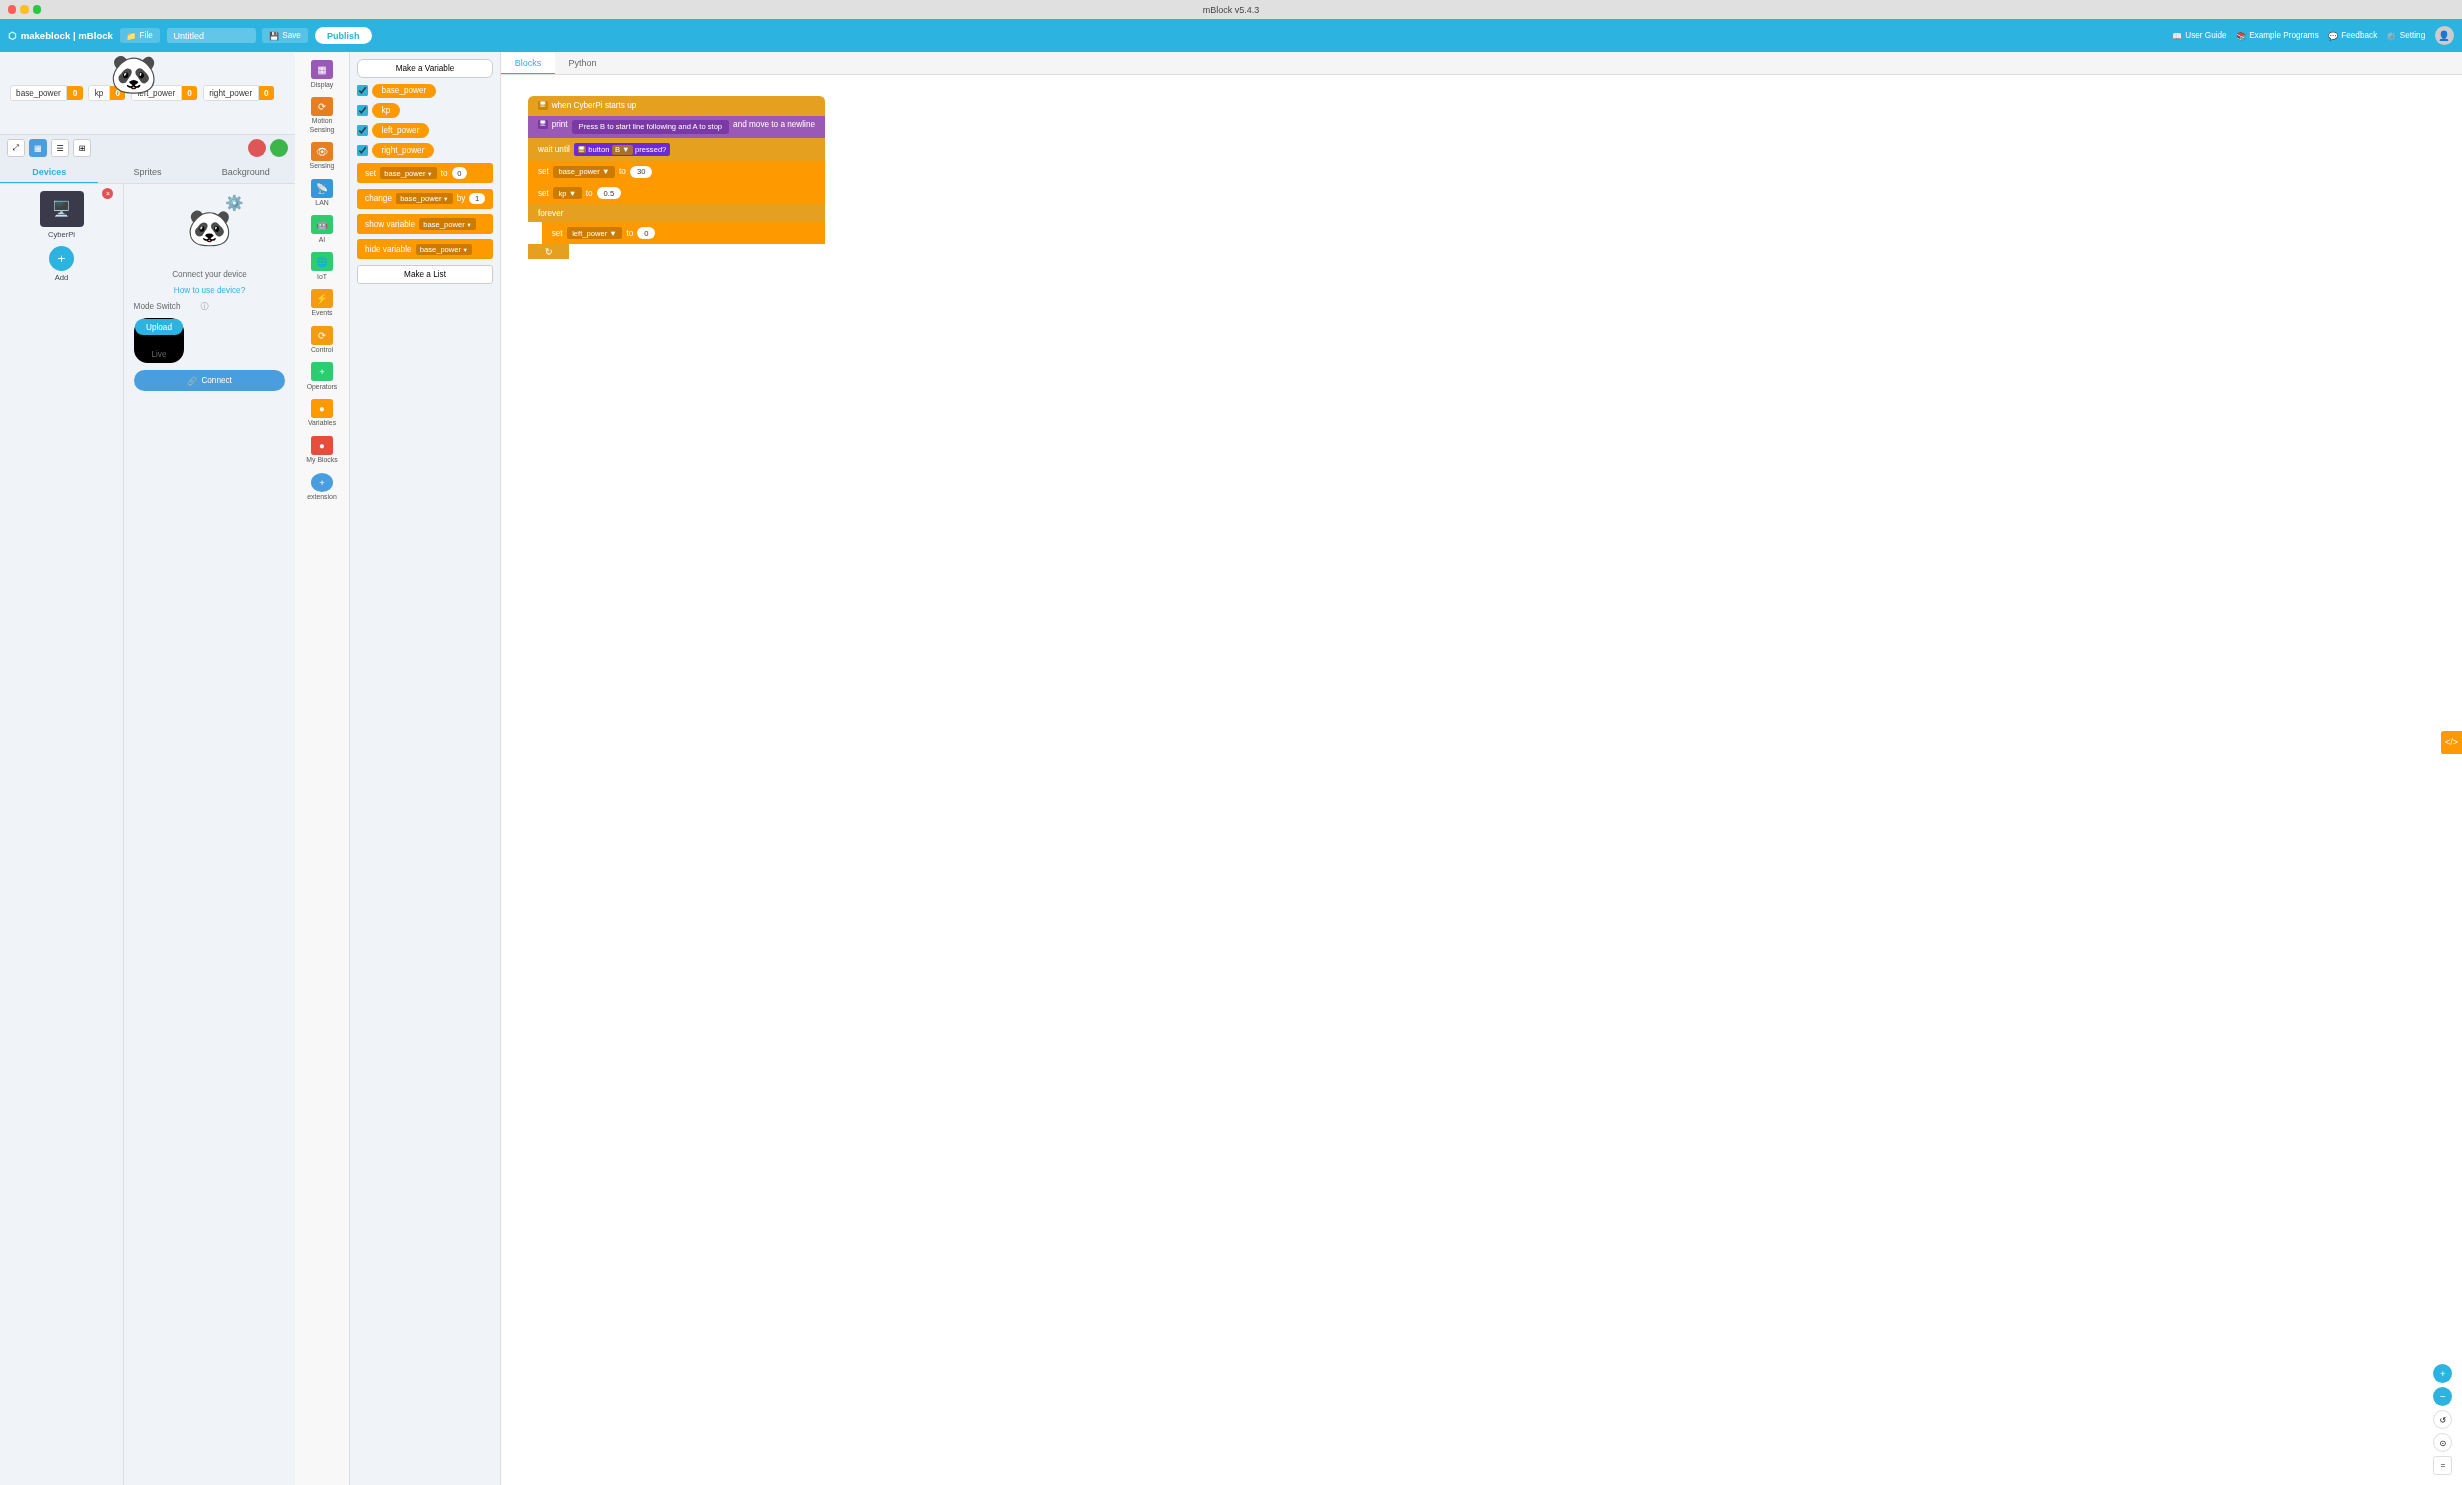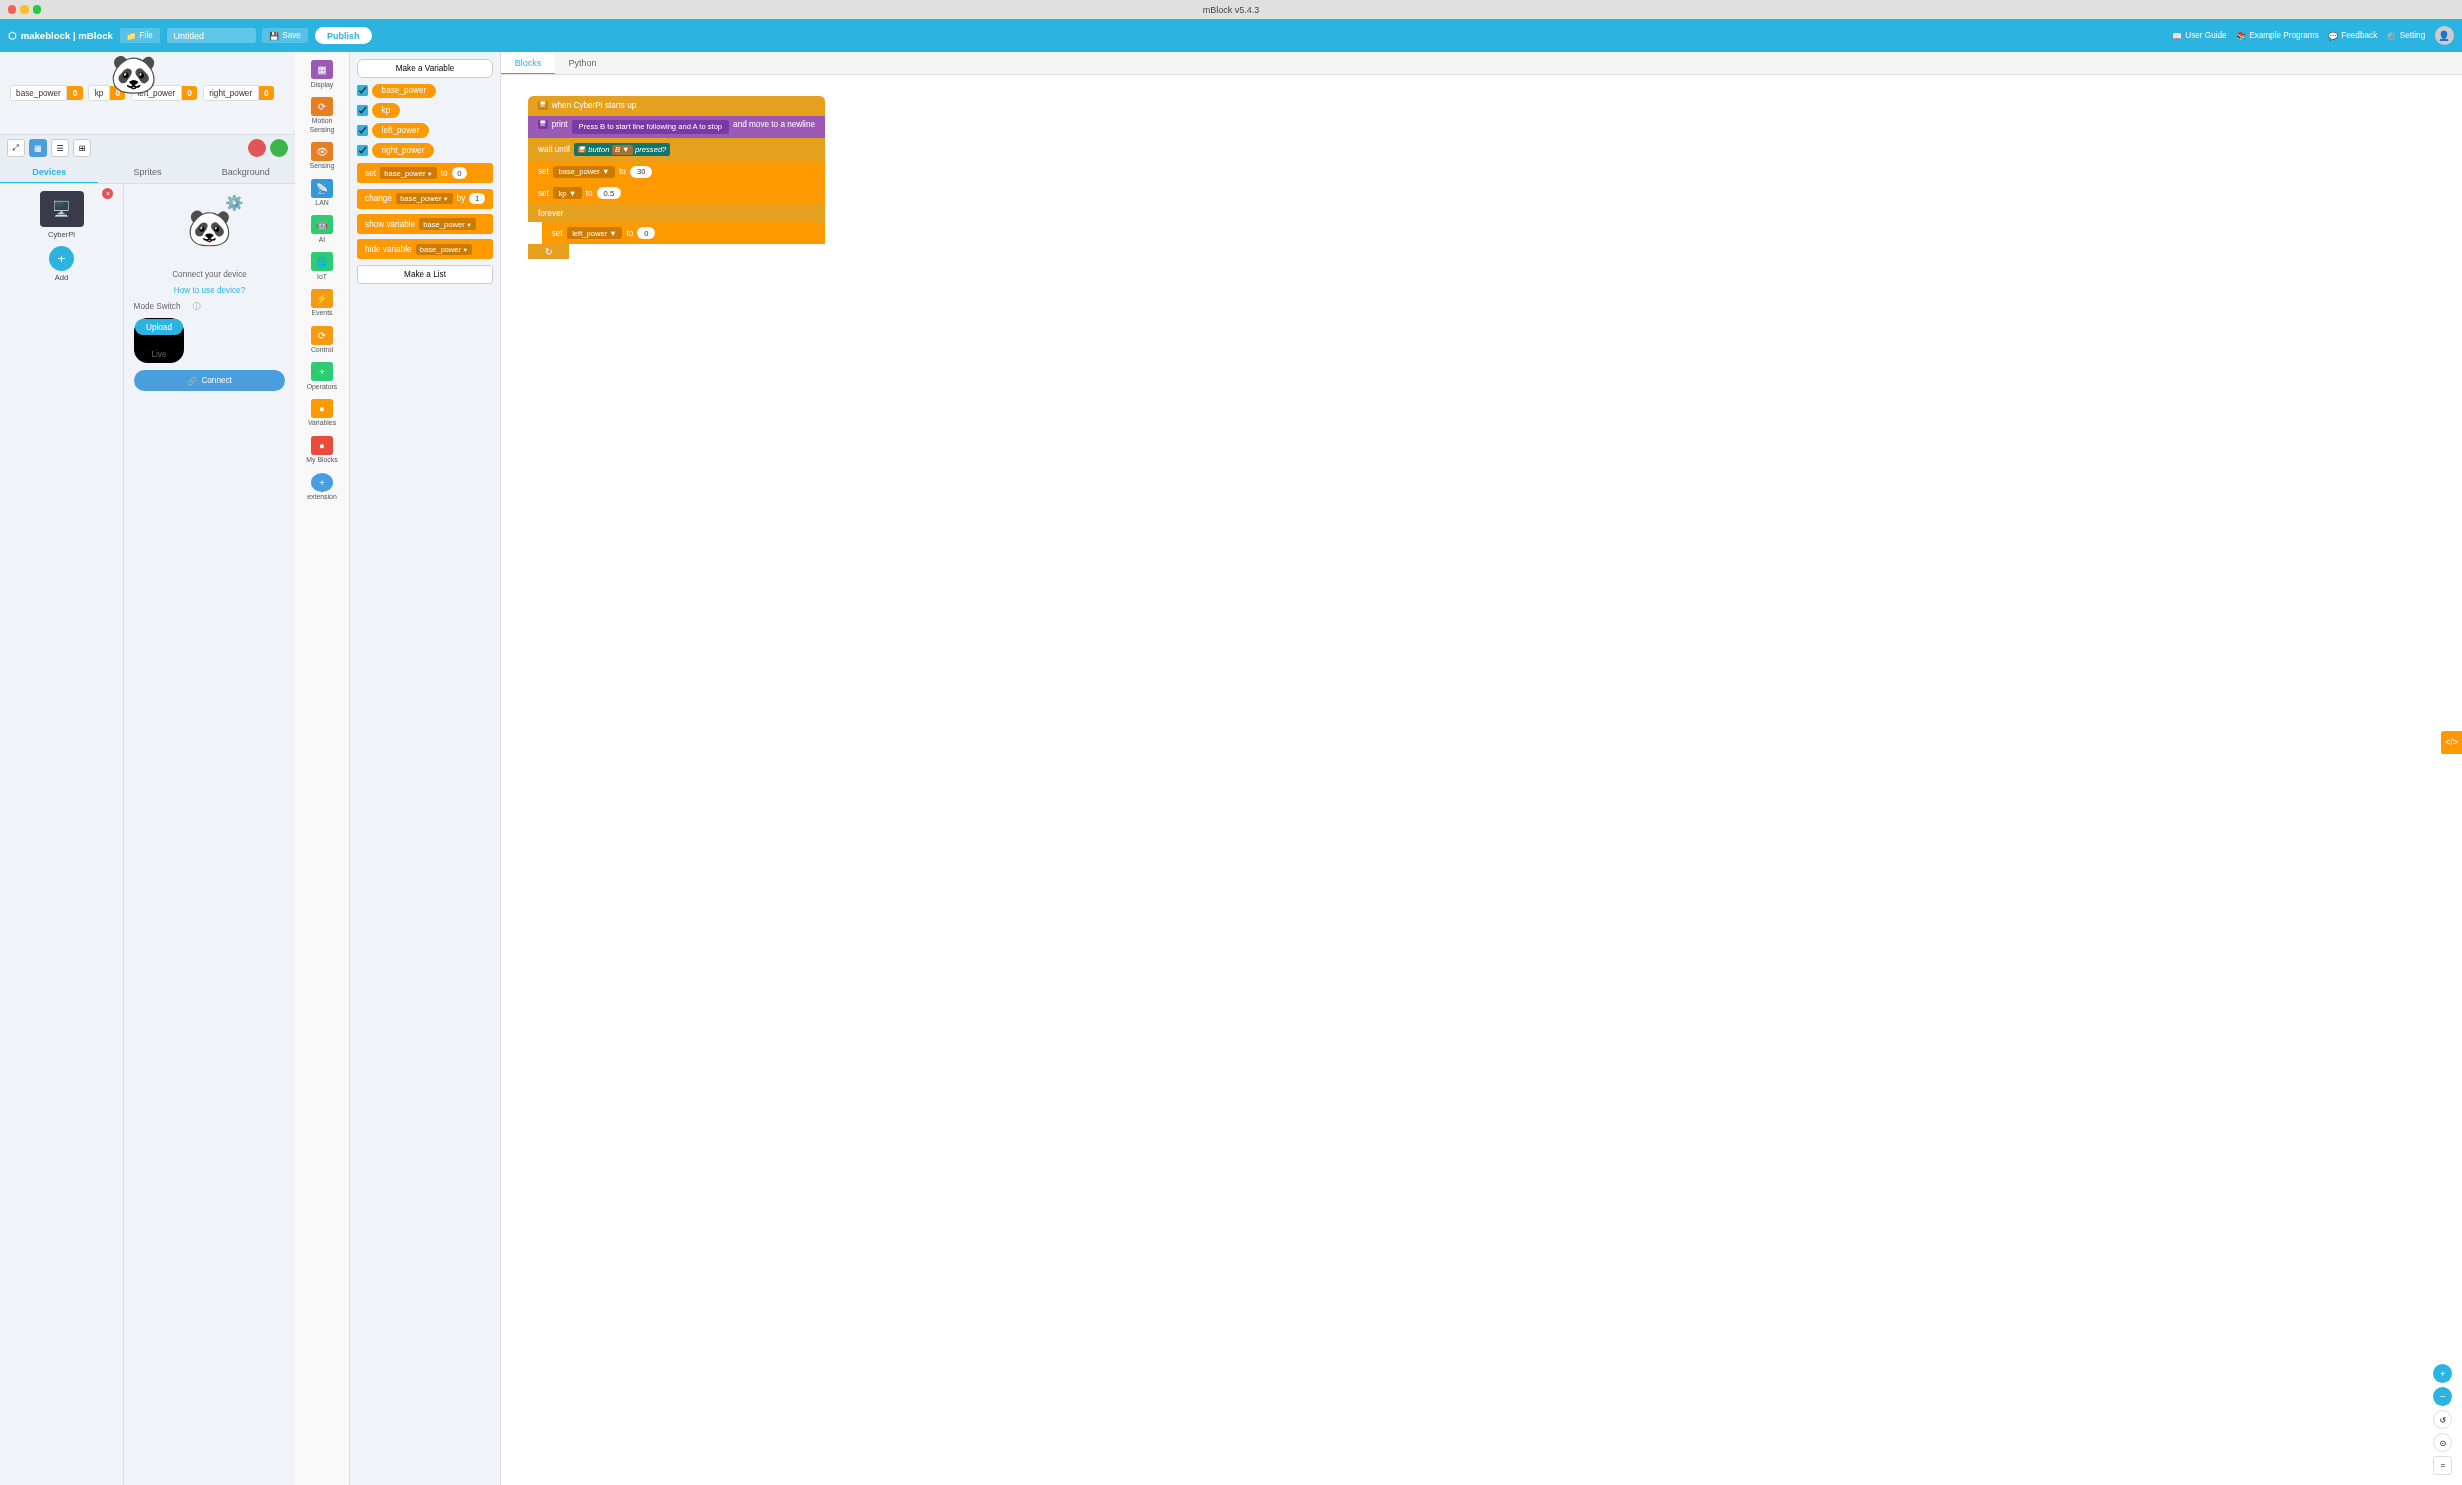--- a/index.html
+++ b/index.html
@@ -333,21 +333,21 @@
       flex-direction: column;
       align-items: flex-start;
       gap: 5.5px;
       width: 100%;
     }
     .mode-switch-label {
       font-size: 8.2px;
       color: #666;
       display: flex;
       align-items: center;
-      gap: 12px;
+      gap: 20px;
     }
     .mode-buttons {
       display: flex;
       gap: 11px;
       background: #000000;
       border-radius: 13.7px;
       padding: 1.4px;
       flex-direction: column;
     }
     .mode-btn {
@@ -819,21 +819,21 @@
 
         <div style="background:#9b59b6;display:inline-flex;align-items:flex-start;gap:4.1px;padding:4.8px 9.6px;color:white;font-size:8.2px;">
           <span style="background:#7b39a6;width:9.6px;height:8.2px;border-radius:1.4px;display:inline-block;font-size:5.5px;text-align:center;">🖥</span>
           <span>print</span>
           <span style="background:#7b39a6;color:white;padding:2.1px 6.9px;border-radius:2.7px;font-size:7.6px;">Press B to start line following and A to stop</span>
           <span>and move to a newline</span>
         </div>
 
         <div style="background:#e6a020;display:inline-flex;align-items:center;gap:4.1px;padding:4.8px 9.6px;color:white;font-size:8.2px;">
           <span>wait until</span>
-          <span style="background:#0f766e;color:white;padding:1.4px 4.1px;border-radius:2.1px;font-size:7.6px;display:inline-flex;align-items:center;gap:2.1px;font-style:italic;">
+          <span style="background:#6d28d9;color:white;padding:1.4px 4.1px;border-radius:2.1px;font-size:7.6px;display:inline-flex;align-items:center;gap:2.1px;">
             <span style="background:#a87030;width:8.2px;height:6.9px;border-radius:1.4px;font-size:5.5px;">🖥</span>
             <span>button</span>
             <span style="background:#a87030;padding:0.7px 3.4px;border-radius:2.1px;">B ▼</span>
             <span>pressed?</span>
           </span>
         </div>
 
         <div style="background:#f90;display:inline-flex;align-items:center;gap:4.1px;padding:4.8px 9.6px;color:white;font-size:8.2px;">
           <span>set</span>
           <span style="background:rgba(0,0,0,0.2);padding:1.4px 5.5px;border-radius:2.1px;font-size:7.6px;">base_power ▼</span>

